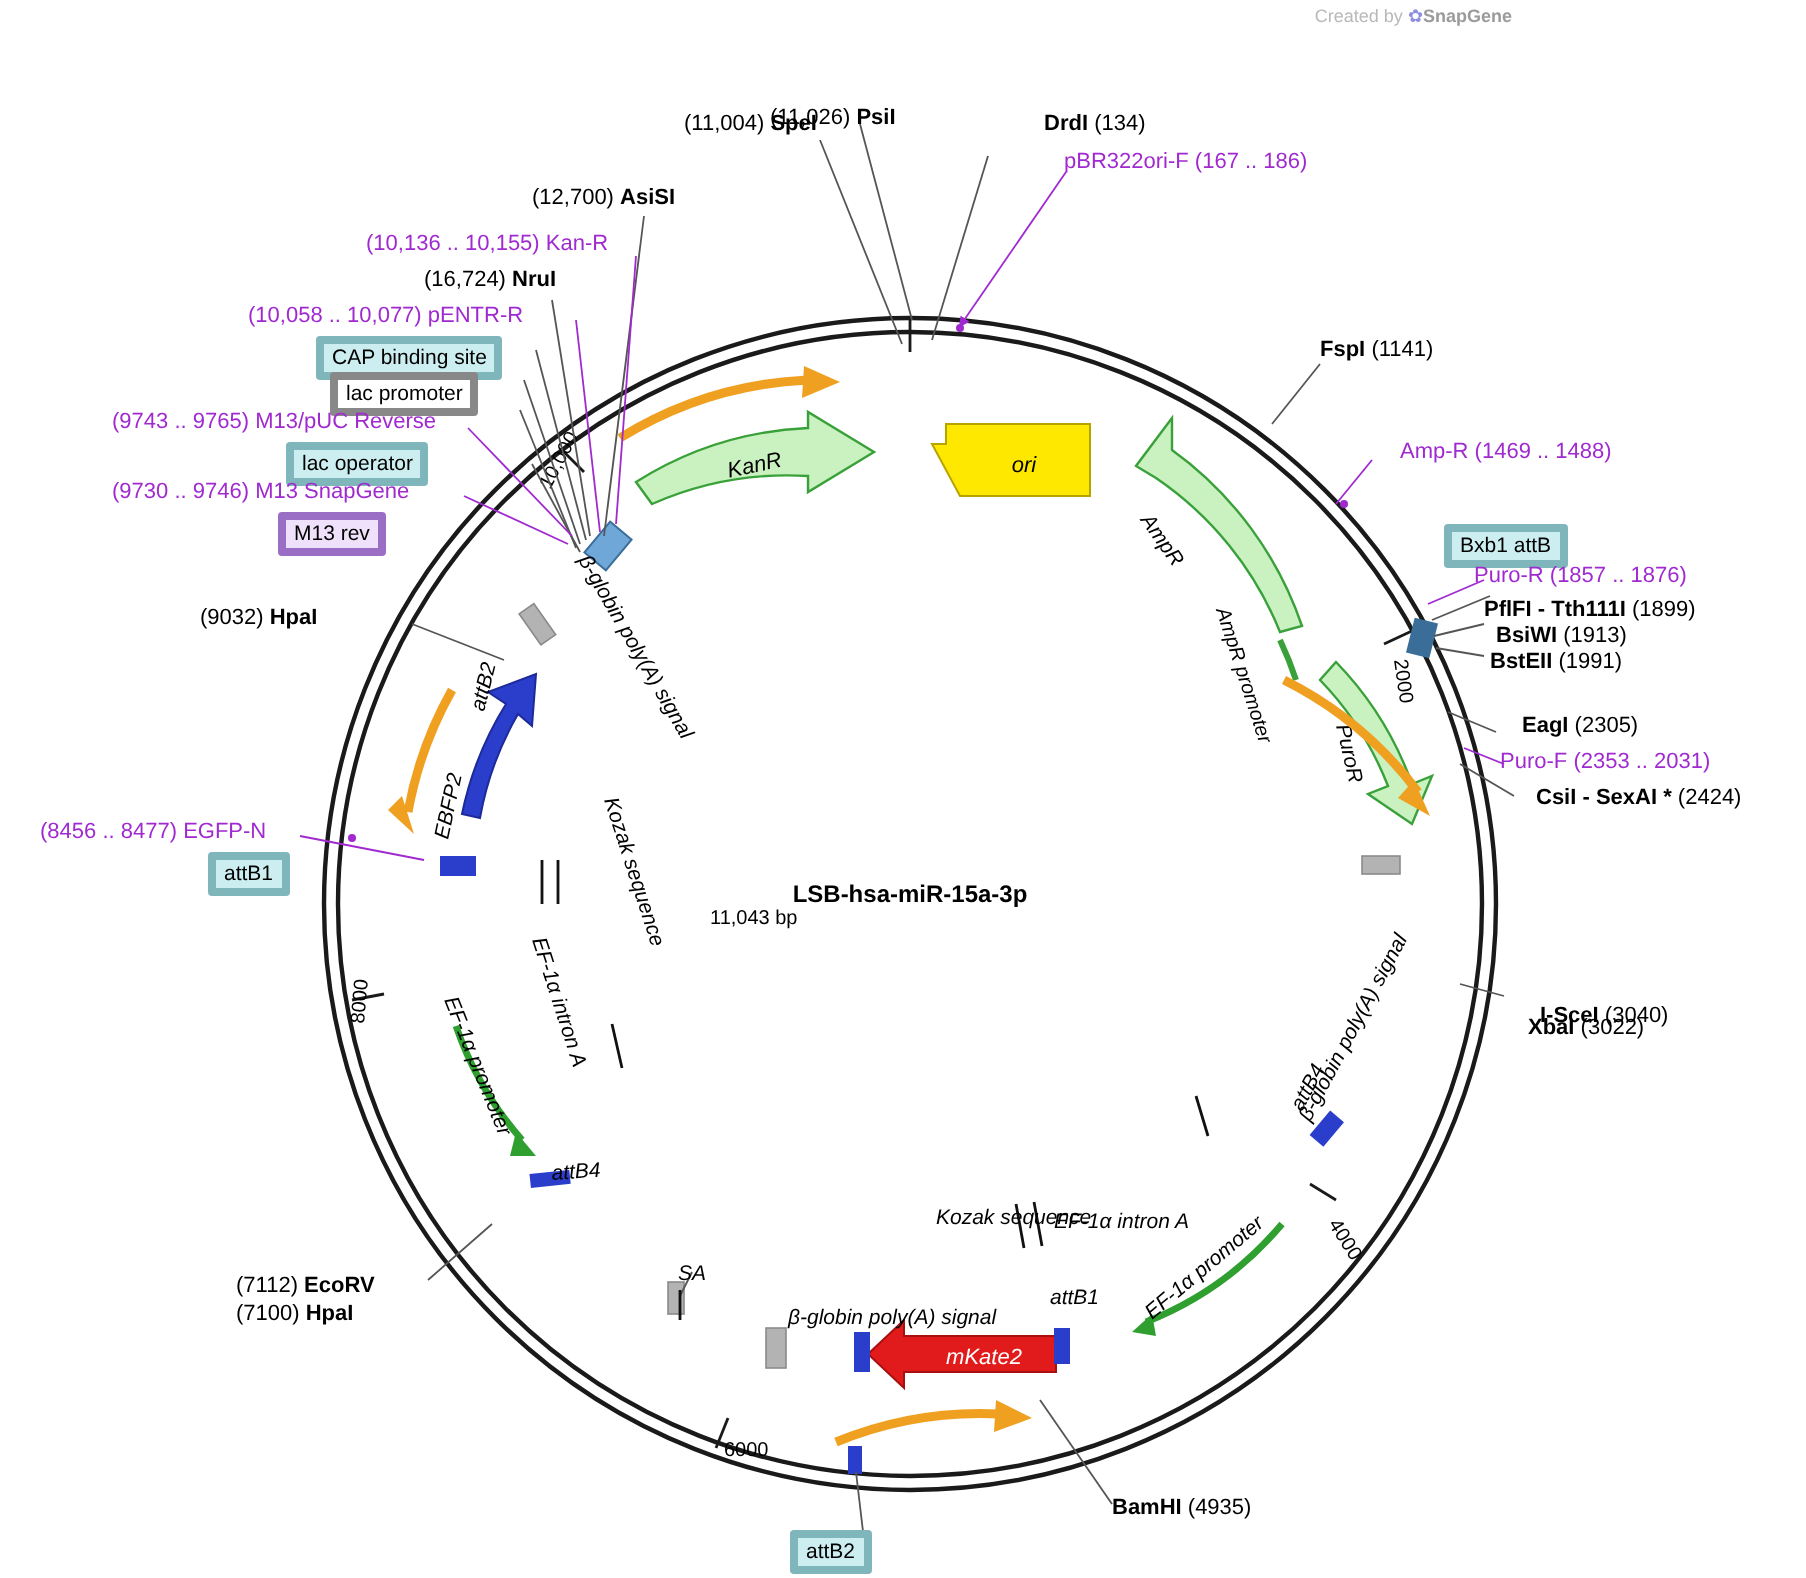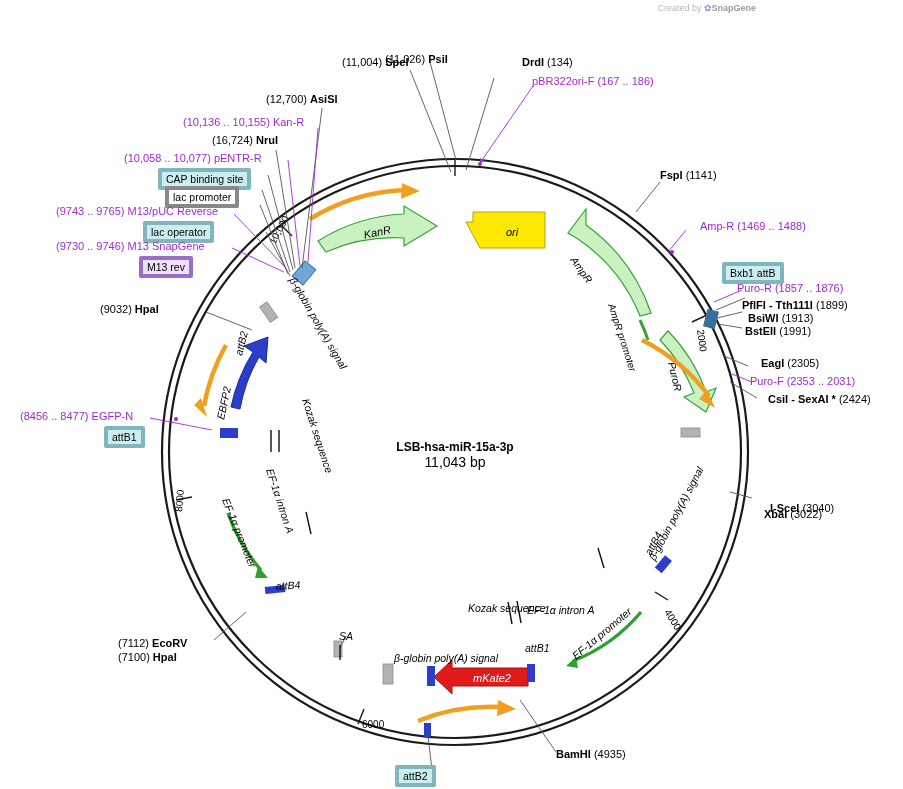--- a/index.html
+++ b/index.html
@@ -10,21 +10,21 @@
   }
   .stage{position:absolute;left:0;top:0;width:764px;height:789px;}
   svg.map{position:absolute;left:0;top:0;width:903px;height:789px;}
   .lbl{position:absolute;white-space:nowrap;font-size:11px;color:#000;}
   .lbl b{font-weight:bold;}
   .pos{color:#000;font-weight:normal;}
   .purple{color:#a02ad0;}
   .center-title{
     position:absolute;text-align:center;font-weight:bold;font-size:12px;color:#000;
   }
-  .center-sub{position:absolute;text-align:center;font-size:14px;color:#000;}
+  .center-sub{position:absolute;font-size:10px;color:#000;}
   .box{
     display:inline-block;padding:1px 4px;border:4px solid #404040;border-radius:2px;
     font-size:10.5px;line-height:12px;
   }
   .box-cyan{background:#cdeef0;border-color:#7fb6bb;}
   .box-white{background:#ffffff;border-color:#888;}
   .box-violet{background:#efe0fb;border-color:#9a6ec4;}
   .credit{
     position:absolute;right:8px;top:3px;font-size:9px;color:#b9b9b9;
   }

